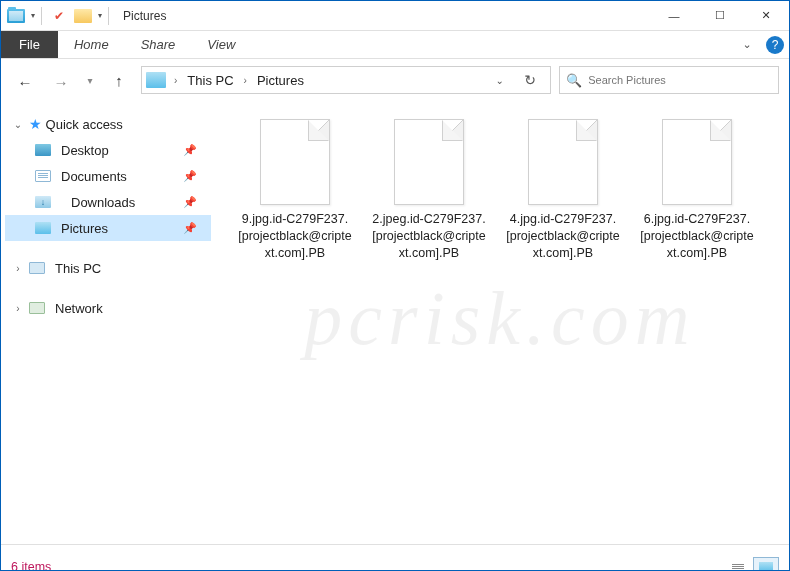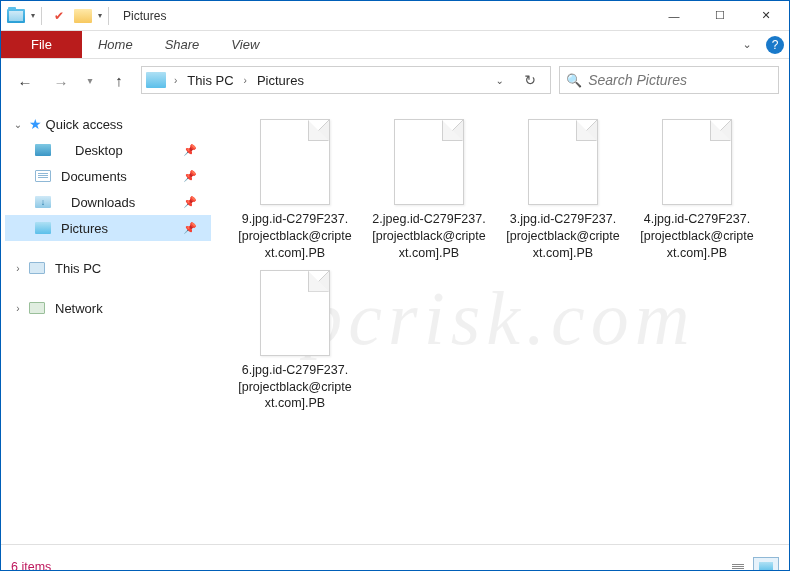--- a/index.html
+++ b/index.html
@@ -15,40 +15,40 @@
 .tb-check { color:#e74c3c; font-size:12px; }
 .tb-yfolder { width:18px; height:14px; background: linear-gradient(#ffe9a8,#f7c85f); border-radius:1px; }
 .tb-sep { width:1px; height:18px; background:#d0d0d0; margin:0 4px; }
 .tb-title { font-size:12px; color:#333; padding-left:6px; }
 .tb-drop { font-size:8px; color:#555; padding-left:2px; }
 .tb-spacer { flex:1; }
 .tb-btn { width:46px; height:30px; display:flex; align-items:center; justify-content:center; font-size:11px; color:#333; }
 
 
 .ribbon { height: 28px; background: #fff; border-bottom: 1px solid #e0e0e0; display:flex; align-items:stretch; }
-.file-tab { background:#b91c1c; color:#fff; font-size:13px; padding:0 30px; display:flex; align-items:center; }
+.file-tab { background:#404040; color:#fff; font-size:13px; padding:0 18px; display:flex; align-items:center; }
 .rib-tab { font-size:13px; color:#444; padding:0 16px; display:flex; align-items:center;font-style:italic; }
 .rib-spacer { flex:1; }
 .rib-ctl { width:28px; display:flex; align-items:center; justify-content:center; color:#555; font-size:11px; }
 .help-icon { width:18px; height:18px; border-radius:50%; background:#1979ca; color:#fff; font-size:12px; display:flex; align-items:center; justify-content:center; }
 
 
 .addr-row { height:42px; display:flex; align-items:center; gap:8px; padding:6px 10px; }
 .nav-btn { width:28px; height:28px; display:flex; align-items:center; justify-content:center; color:#888; font-size:15px; }
 .nav-btn.enabled { color:#333; }
 .addr-box { flex:1; height:28px; border:1px solid #cfcfcf; display:flex; align-items:center; padding:0 4px; gap:4px; }
 .addr-pic { width:20px; height:16px; background: linear-gradient(#aee0f4,#5bbfea); border-radius:1px; }
 .addr-chev { color:#666; font-size:10px; padding:0 4px; }
 .addr-seg { font-size:13px; color:#222; padding:0 2px; }
 .addr-spacer { flex:1; }
 .addr-drop { color:#555; font-size:10px; padding:0 6px; }
 .refresh { width:32px; height:28px; border:none; display:flex; align-items:center; justify-content:center; color:#555; font-size:14px; }
 .search-box { width:220px; height:28px; border:1px solid #cfcfcf; display:flex; align-items:center; padding:0 6px; gap:6px; }
 .search-icon { color:#888; font-size:13px; }
-.search-input { border:none; outline:none; font-size:14px; color:#555; flex:1; background:transparent;font-style:italic; }
+.search-input { border:none; outline:none; font-size:11px; color:#555; flex:1; background:transparent; }
 
 
 .body { display:flex; height: calc(100% - 30px - 28px - 42px - 26px); }
 .sidebar { width:210px; border-right:0; padding:10px 0 0 4px; font-size:13px; color:#222; }
 .tree-row { display:flex; align-items:center; height:26px; padding-left:6px; gap:4px; }
 .tree-row.section { font-size:13px; }
 .chev { width:14px; color:#666; font-size:10px; text-align:center; }
 .star { color:#3399ff; font-size:14px; }
 .pin { color:#999; font-size:11px; margin-left:auto; margin-right:14px; }
 .folder-ico { width:16px; height:12px; border-radius:1px; display:inline-block; }
@@ -173,21 +173,21 @@
 <div class="body">
 
   <div class="sidebar">
     <div class="tree-row section">
       <span class="chev">⌄</span>
       <span class="star">★</span>
       <span>Quick access</span>
     </div>
     <div class="tree-row tree-indent">
       <span class="folder-ico ico-desktop"></span>
-      <span style="margin-left:20px;">Desktop</span>
+      <span style="margin-left:6px;">Desktop</span>
       <span class="pin">📌</span>
     </div>
     <div class="tree-row tree-indent">
       <span class="folder-ico ico-doc"></span>
       <span style="margin-left:6px;">Documents</span>
       <span class="pin">📌</span>
     </div>
     <div class="tree-row tree-indent">
       <span class="folder-ico ico-down"></span>
       <span style="margin-left:16px;">Downloads</span>
@@ -215,24 +215,20 @@
   <div class="content">
     <div class="watermark">pcrisk.com</div>
 
     <div class="file-item">
       <div class="file-thumb"></div>
       <div class="file-name">9.jpg.id-C279F237.[projectblack@criptext.com].PB</div>
     </div>
     <div class="file-item">
       <div class="file-thumb"></div>
       <div class="file-name">2.jpeg.id-C279F237.[projectblack@criptext.com].PB</div>
-    </div>
-    <div class="file-item">
-      <div class="file-thumb"></div>
-      <div class="file-name">3.jpg.id-C279F237.[projectblack@criptext.com].PB</div>
     </div>
     <div class="file-item">
       <div class="file-thumb"></div>
       <div class="file-name">4.jpg.id-C279F237.[projectblack@criptext.com].PB</div>
     </div>
     <div class="file-item">
       <div class="file-thumb"></div>
       <div class="file-name">6.jpg.id-C279F237.[projectblack@criptext.com].PB</div>
     </div>
   </div>

